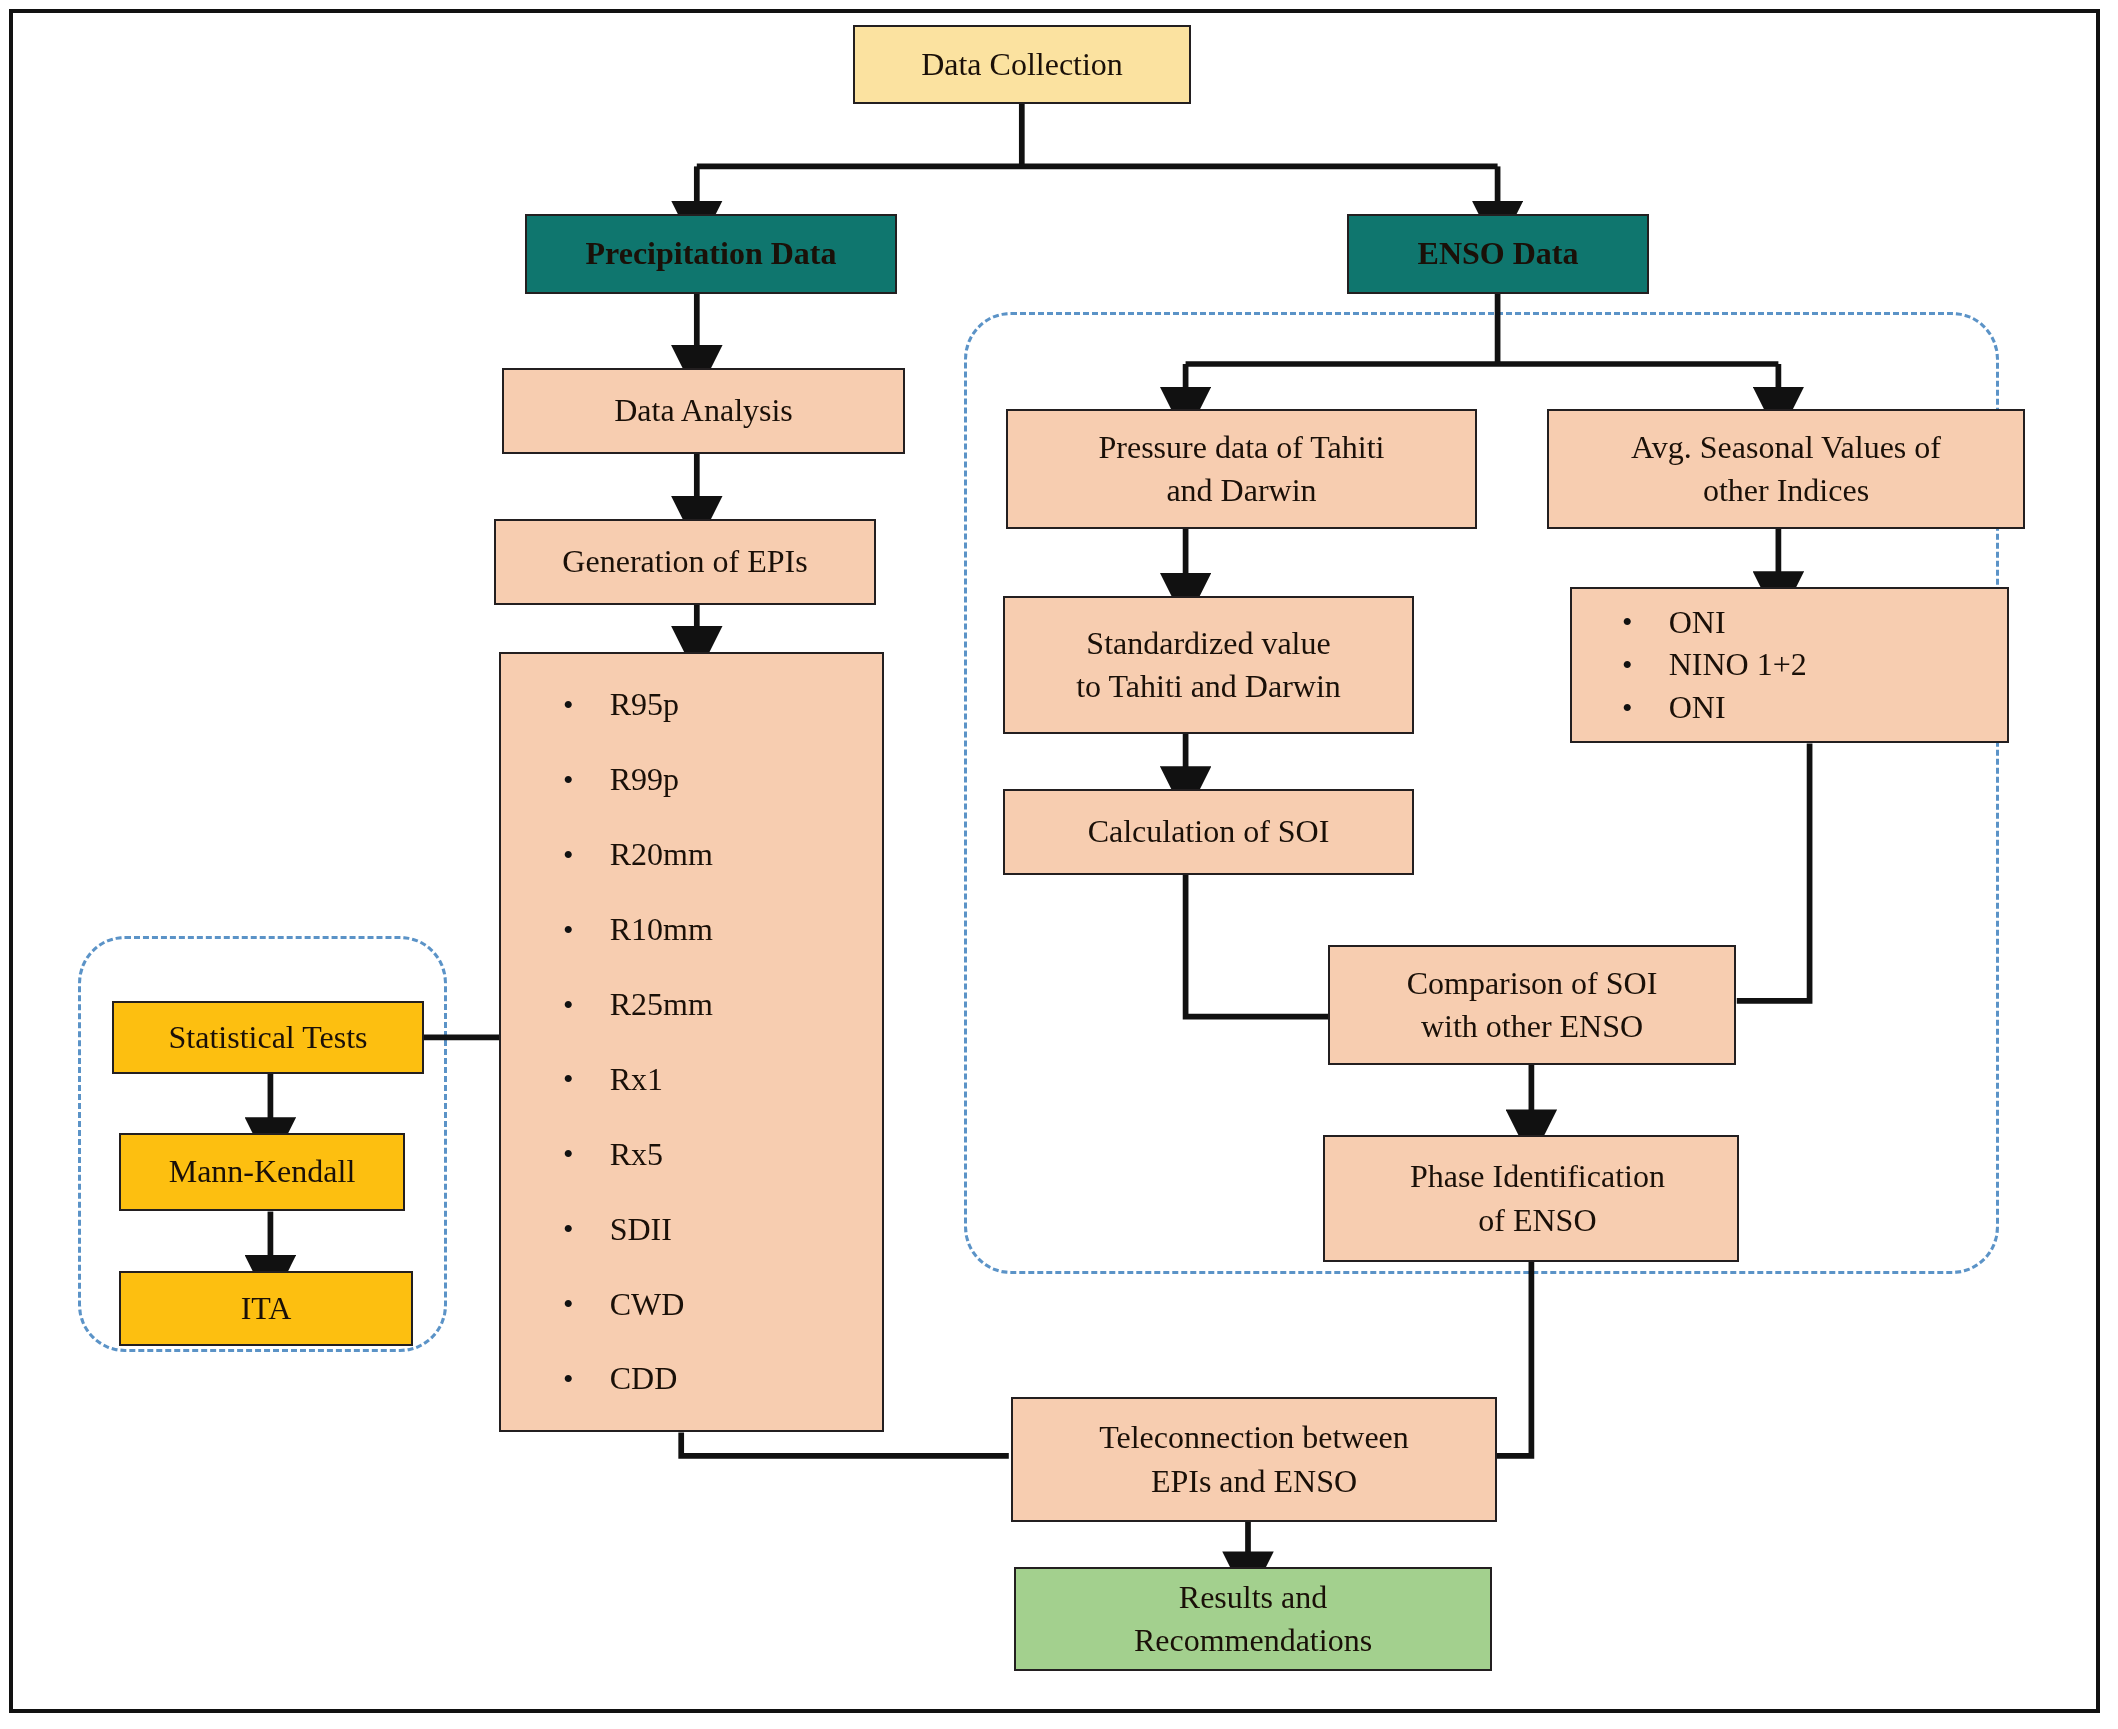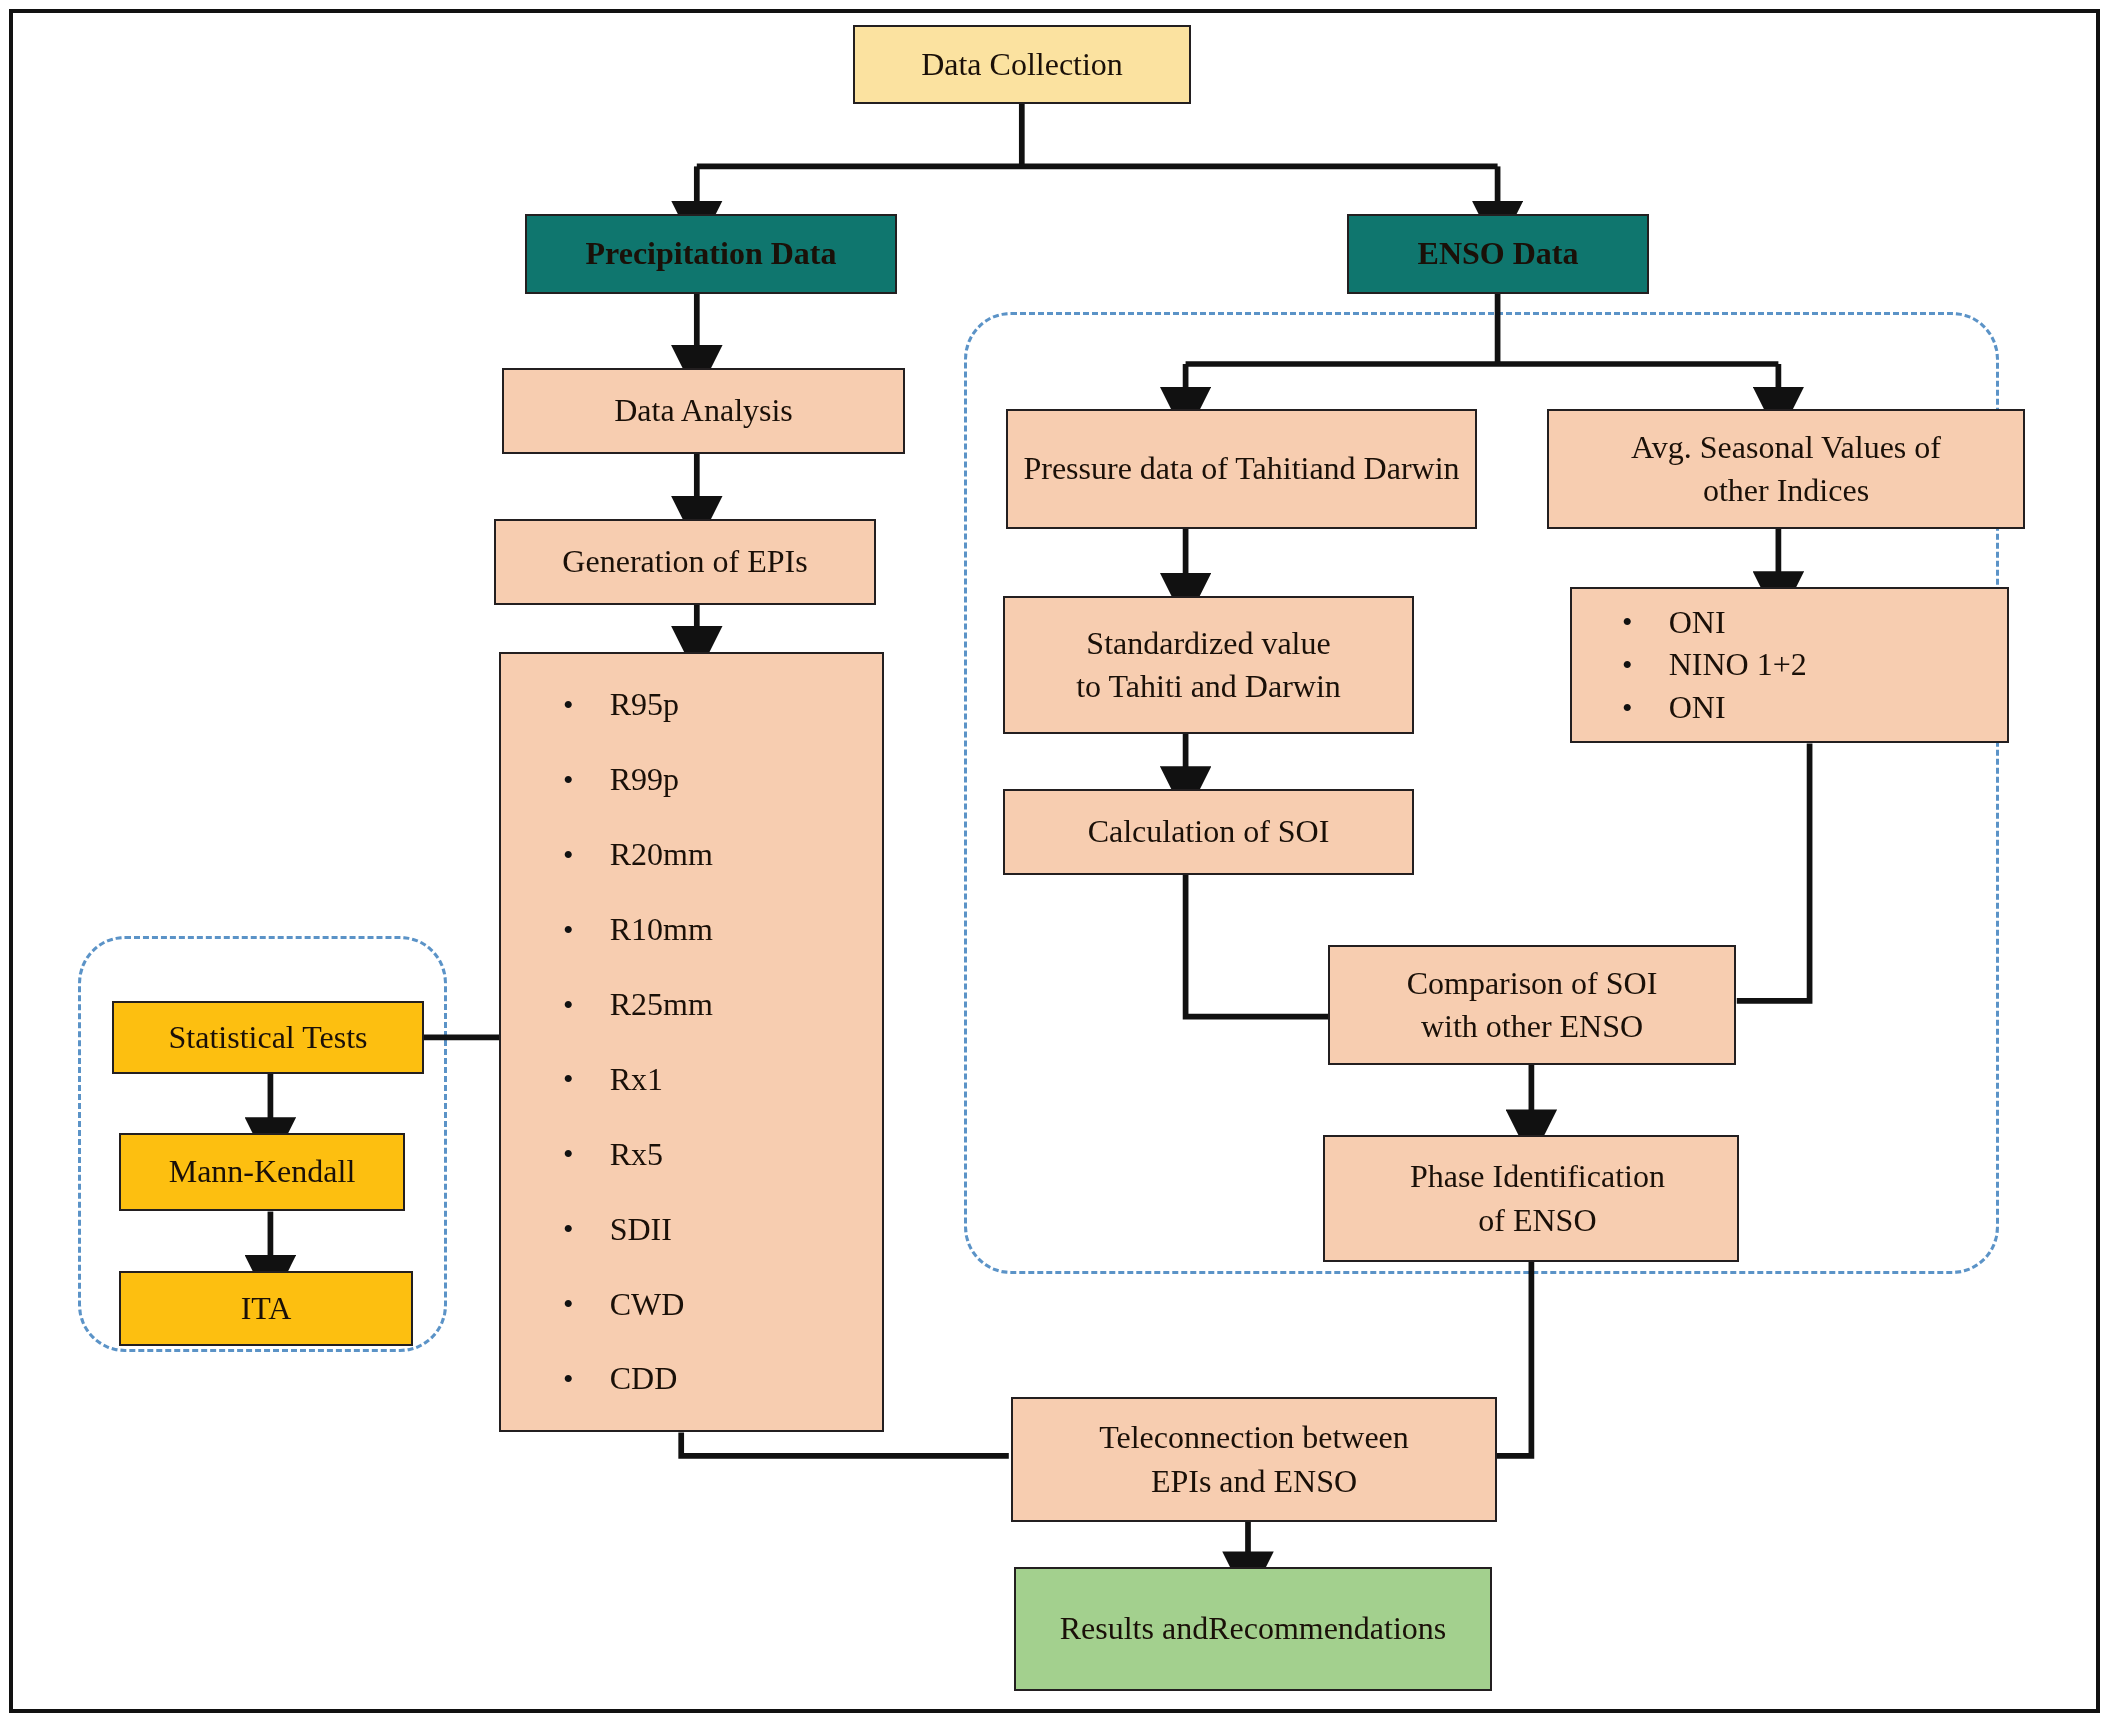--- a/index.html
+++ b/index.html
@@ -224,21 +224,21 @@
   </div>
 
   <div class="node gold" style="left:119px; top:1133px; width:286px; height:78px;">
     <span class="lbl">Mann-Kendall</span>
   </div>
 
   <div class="node gold" style="left:119px; top:1271px; width:294px; height:75px;">
     <span class="lbl">ITA</span>
   </div>
 
-  <div class="node peach" style="left:1006px; top:400px; width:471px; height:120px; ">
+  <div class="node peach" style="left:1006px; top:400px; width:471px; height:120px; flex-direction:column;">
     <span class="lbl">Pressure data of Tahiti</span>
     <span class="lbl">and Darwin</span>
   </div>
 
   <div class="node peach" style="left:1003px; top:587px; width:411px; height:138px; flex-direction:column;">
     <span class="lbl">Standardized value</span>
     <span class="lbl">to Tahiti and Darwin</span>
   </div>
 
   <div class="node peach" style="left:1003px; top:780px; width:411px; height:86px;">
@@ -273,19 +273,19 @@
   <div class="node peach" style="left:1323px; top:1126px; width:416px; height:127px; flex-direction:column;padding-left:18px;">
     <span class="lbl">Phase Identification</span>
     <span class="lbl">of ENSO</span>
   </div>
 
   <div class="node peach" style="left:1011px; top:1388px; width:486px; height:125px; flex-direction:column;">
     <span class="lbl">Teleconnection between</span>
     <span class="lbl">EPIs and ENSO</span>
   </div>
 
-  <div class="node green" style="left:1014px; top:1567px; width:478px; height:124px; flex-direction:row;">
+  <div class="node green" style="left:1014px; top:1567px; width:478px; height:104px; flex-direction:column;">
     <span class="lbl">Results and</span>
     <span class="lbl">Recommendations</span>
   </div>
 
 </div>
 
 
 </body></html>

